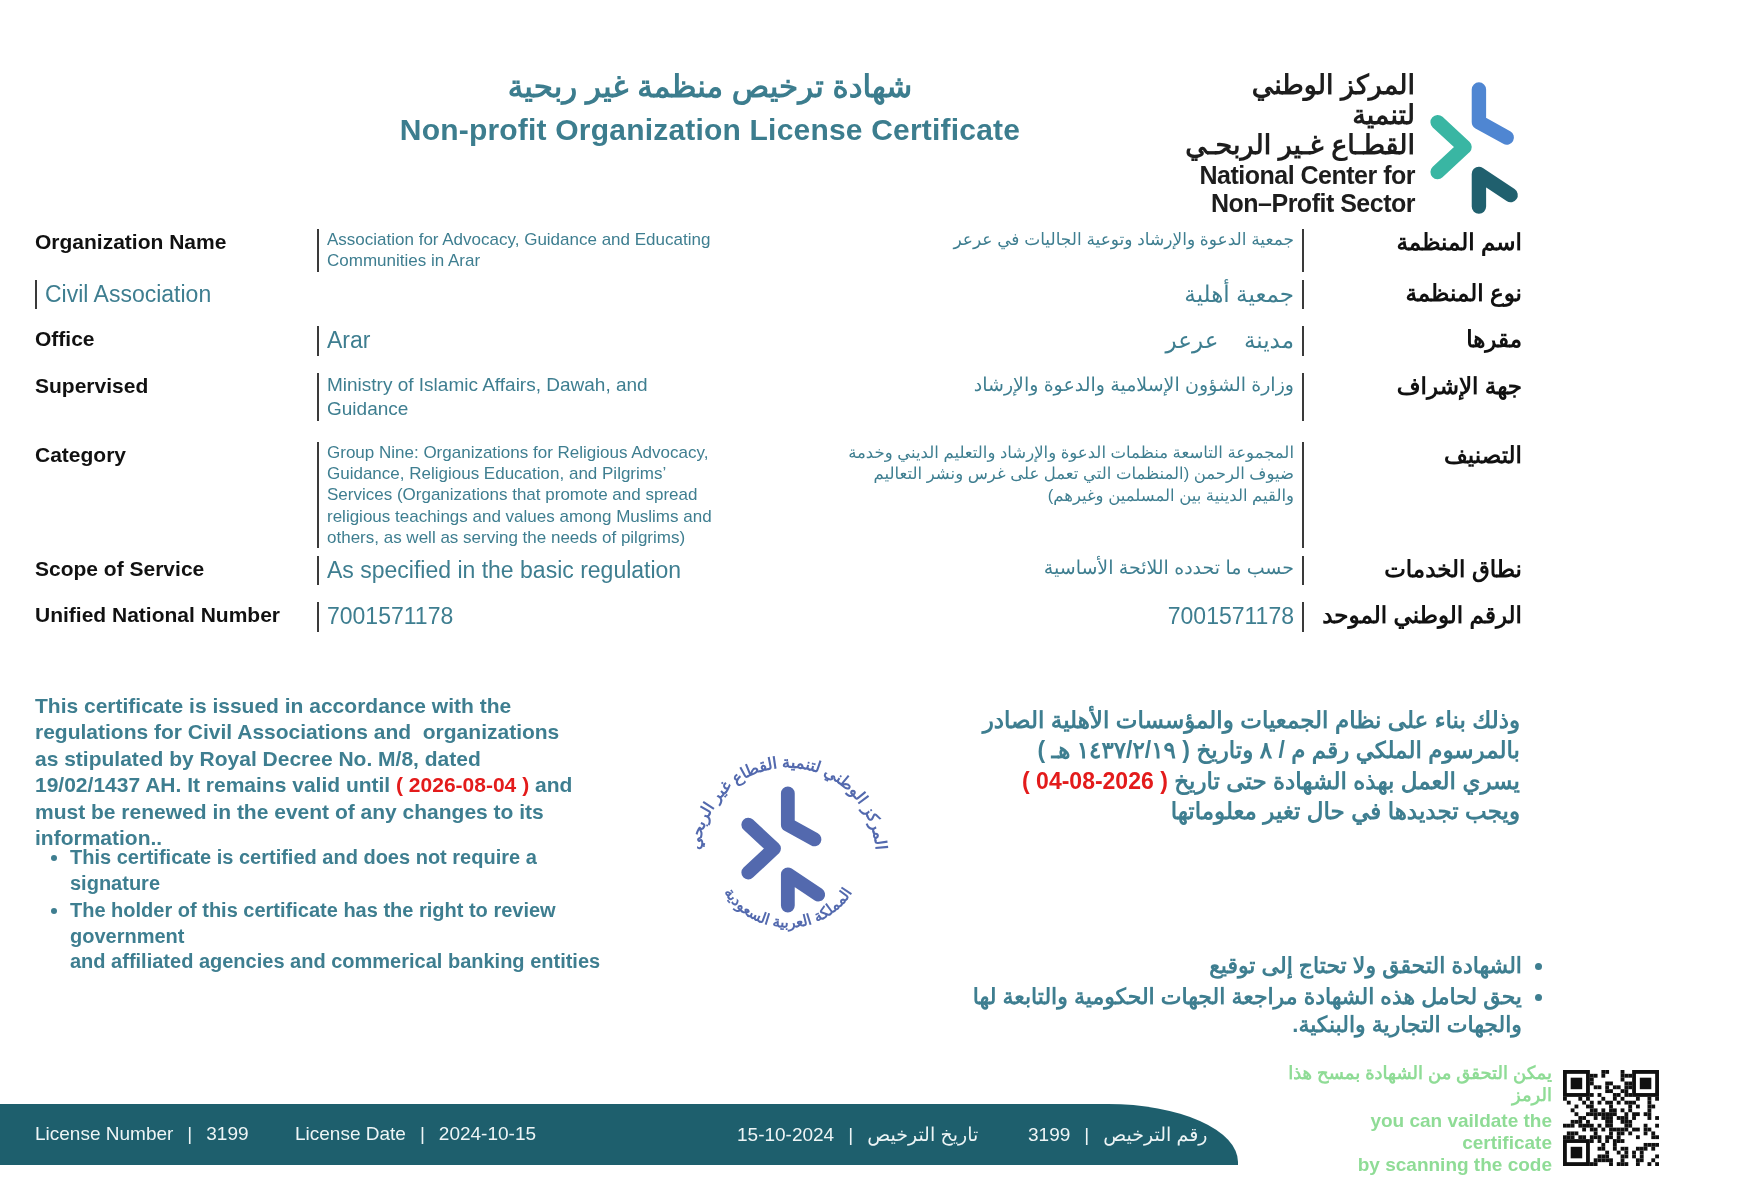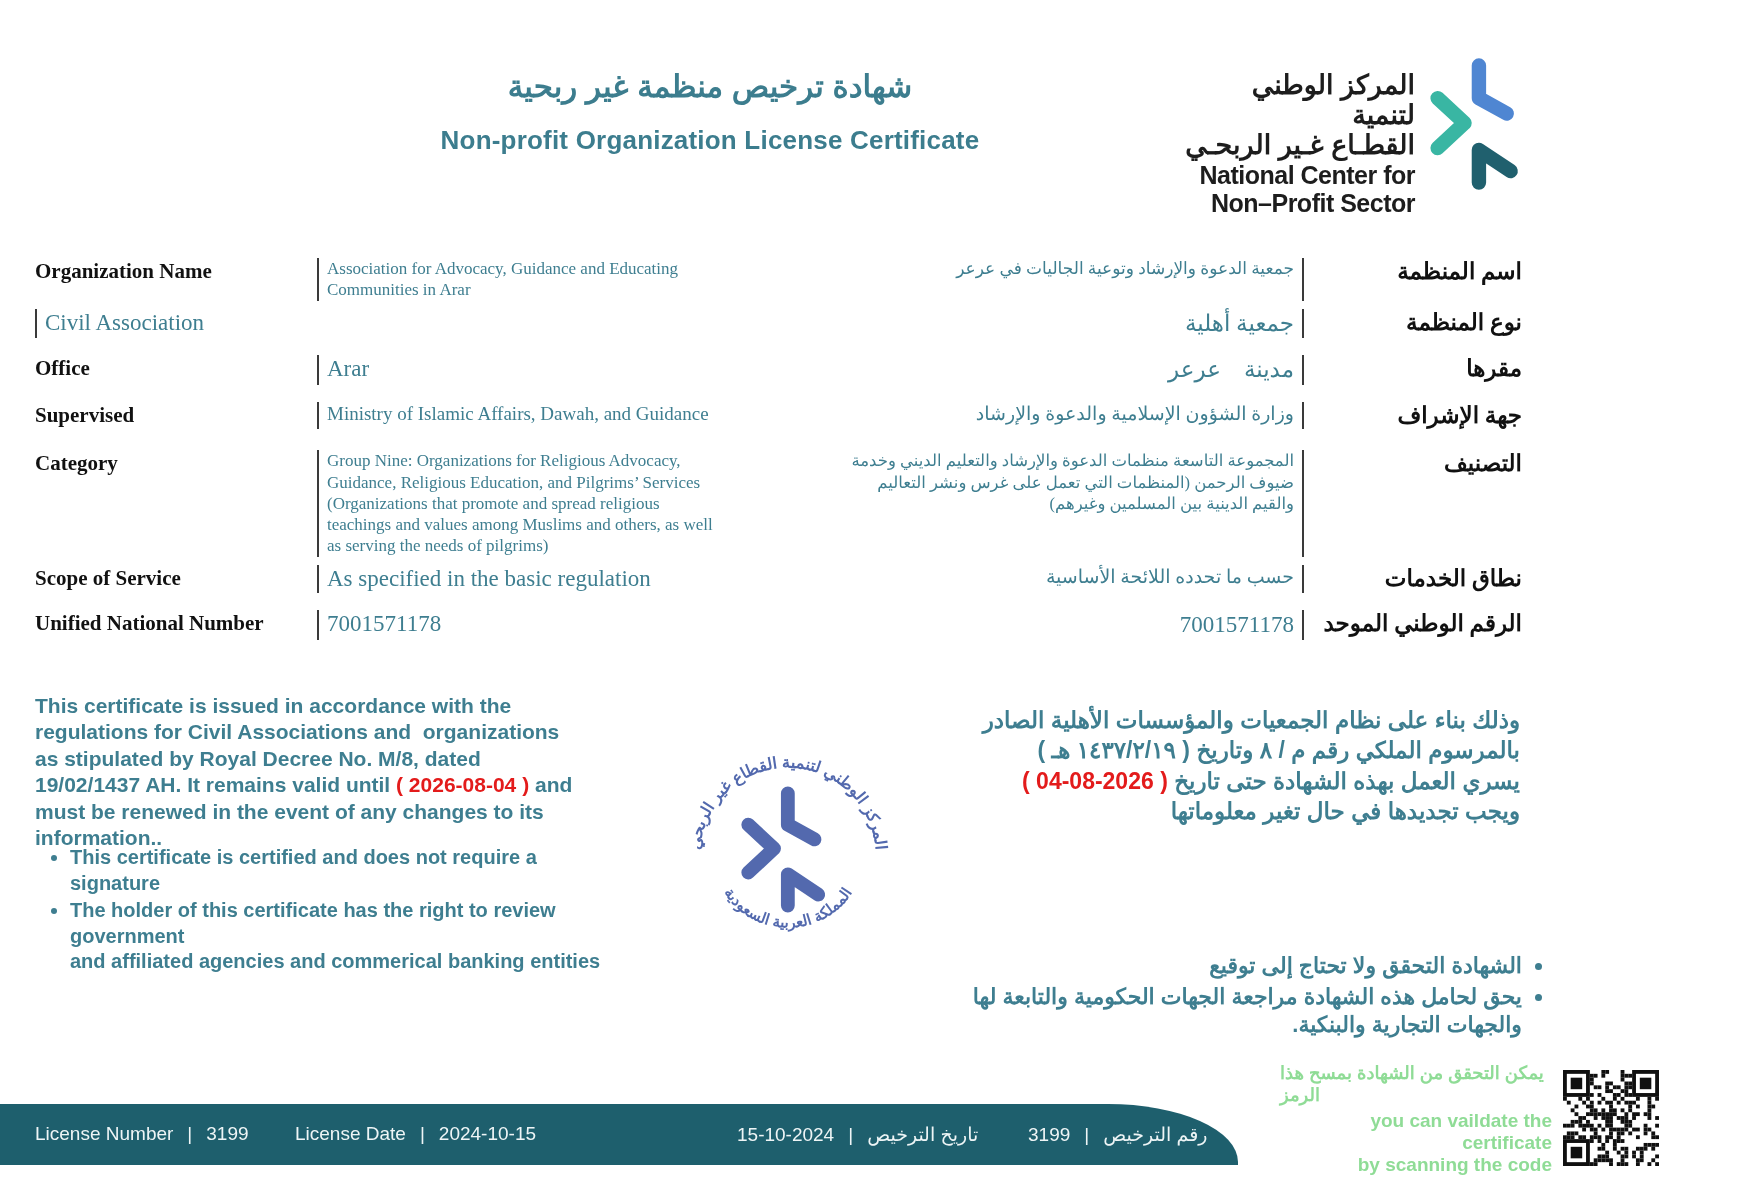--- a/index.html
+++ b/index.html
@@ -2,29 +2,29 @@
 <html><head>
 <meta charset="utf-8">
 <style>
   html,body{margin:0;padding:0;background:#ffffff;}
   .page{position:relative;width:1756px;height:1200px;background:#fff;overflow:hidden;
         font-family:"Liberation Sans", sans-serif;color:#141414;}
 
   
   .title-block{position:absolute;left:330px;top:68px;width:760px;text-align:center;color:#3c7d8e;}
   .title-ar{font-size:31px;font-weight:bold;direction:rtl;}
-  .title-en{font-size:26px;font-weight:bold;margin-top:20px;letter-spacing:0.2px;}
-
-  .logo-block{position:absolute;left:1183px;top:34px;display:flex;gap:14px;align-items:center;}
+  .title-en{font-size:30px;font-weight:bold;margin-top:8px;letter-spacing:0.2px;}
+
+  .logo-block{position:absolute;left:1183px;top:34px;display:flex;gap:14px;align-items:flex-end;}
   .logo-text{width:232px;text-align:right;margin-top:36px;line-height:1.12;color:#1d1d1d;}
   .logo-ar{font-size:27px;font-weight:bold;direction:rtl;}
   .logo-en{font-size:25px;font-weight:bold;letter-spacing:-0.5px;}
 
   
-  .fields{position:absolute;left:35px;top:258px;width:1487px;font-family:Liberation Serif, serif;}
+  .fields{position:absolute;left:35px;top:229px;width:1487px;}
   .frow{display:flex;align-items:stretch;}
   .en-label{width:282px;font-weight:bold;font-size:21px;color:#111;padding-top:1px;}
   .en-value{width:406px;border-left:2px solid #3a3a3a;padding-left:8px;box-sizing:border-box;
             color:#3e7e90;line-height:1.25;}
   .gap{flex:1;}
   .ar-value{width:458px;border-right:2px solid #3a3a3a;padding-right:8px;box-sizing:border-box;
             text-align:right;direction:rtl;color:#3e7e90;line-height:1.3;white-space:pre-wrap;}
   .ar-label{width:218px;text-align:right;direction:rtl;font-weight:bold;font-size:23px;color:#111;padding-top:0px;}
   .sz-lg{font-size:23px;} .sz-md{font-size:19px;} .sz-sm{font-size:17px;} .sz-xs{font-size:16.5px;}
   .m6{margin-bottom:8px;} .m16{margin-bottom:17px;} .m20{margin-bottom:21px;}
@@ -42,21 +42,21 @@
              color:#3e7e90;font-size:23px;font-weight:bold;line-height:1.32;}
   .bullets-ar{position:absolute;left:900px;top:952px;width:622px;direction:rtl;text-align:right;
               color:#3e7e90;font-size:22px;font-weight:bold;line-height:1.3;margin:0;padding:0 26px 0 0;}
   .bullets-ar li{margin-bottom:2px;}
 
   
   .seal{position:absolute;left:678px;top:738px;width:220px;height:226px;opacity:0.95;}
 
   
   .qr-note{position:absolute;left:1280px;top:1062px;width:272px;color:#8fdc96;font-weight:bold;}
-  .qr-note-ar{font-size:18px;direction:rtl;text-align:left;}
+  .qr-note-ar{font-size:18px;direction:rtl;text-align:right;}
   .qr-note-en{font-size:19px;text-align:right;margin-top:4px;padding-left:56px;line-height:1.15;}
   .qr-box{position:absolute;left:1563px;top:1070px;width:96px;height:96px;}
 
   
   .footer-bar{position:absolute;left:0;top:1104px;width:1238px;height:61px;background:#1e5f6d;
               border-top-right-radius:130px 58px;color:#eef5f6;font-size:19px;}
   .footer-item{position:absolute;top:19px;white-space:nowrap;}
   .f1{left:35px;} .f2{left:295px;} .f3{left:737px;} .f4{left:1028px;}
   .fpipe{display:inline-block;margin:0 14px;}
 </style>

